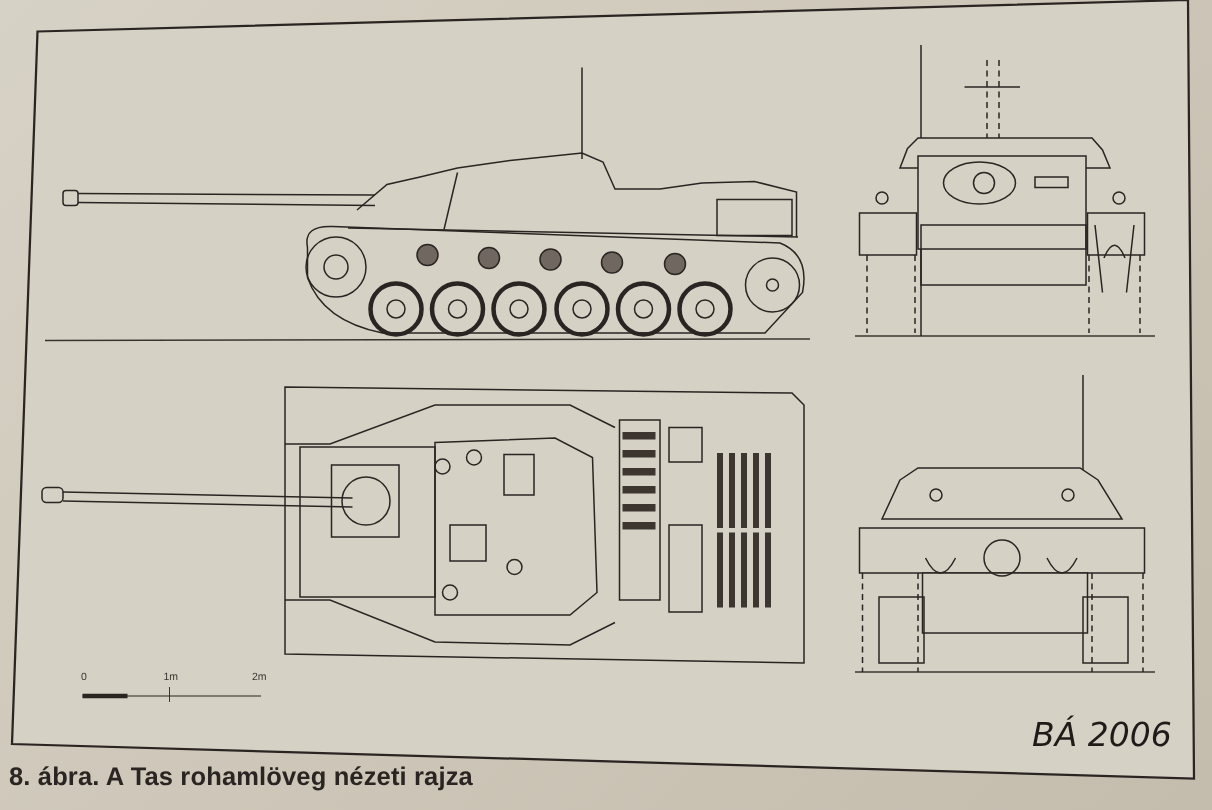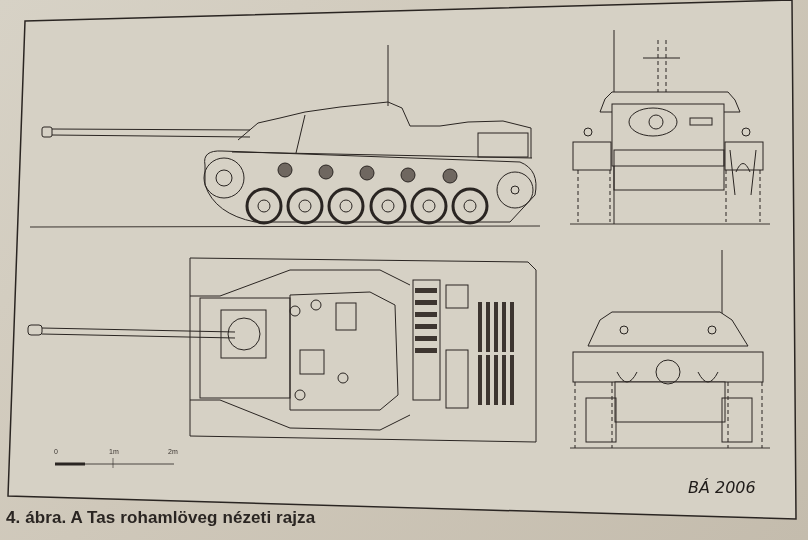--- a/index.html
+++ b/index.html
@@ -16,21 +16,21 @@
     .frame {
       position: absolute; left: 0; top: 0; width: 808px; height: 540px;
     }
     .caption {
       position: absolute; left: 6px; top: 508px;
       font-size: 17px; font-weight: bold; color: #2a2522;
       letter-spacing: 0.1px;
     }
     .signature {
       position: absolute; left: 688px; top: 478px;
-      font-size: 16px; font-style: italic; color: #1f1b19;
+      font-size: 22px; font-style: italic; color: #1f1b19;
       font-family: "DejaVu Sans", sans-serif;
     }
     .scale-label {
       position: absolute; font-size: 7px; color: #3a3430;
     }
   </style>
 </head>
 <body>
 
 <div class="page">
@@ -174,14 +174,14 @@
       <line x1="55" y1="464" x2="85" y2="464" stroke-width="3"></line>
       <line x1="113" y1="458" x2="113" y2="468" stroke-width="0.6"></line>
     </g>
   </svg>
 
   <span class="scale-label" style="left:54px;top:448px;">0</span>
   <span class="scale-label" style="left:109px;top:448px;">1m</span>
   <span class="scale-label" style="left:168px;top:448px;">2m</span>
 
   <div class="signature">BÁ 2006</div>
-  <div class="caption">4. ábra. A Tas rohamlöveg nézeti rajza</div>
+  <div class="caption">8. ábra. A Tas rohamlöveg nézeti rajza</div>
 </div>
 
 </body></html>

